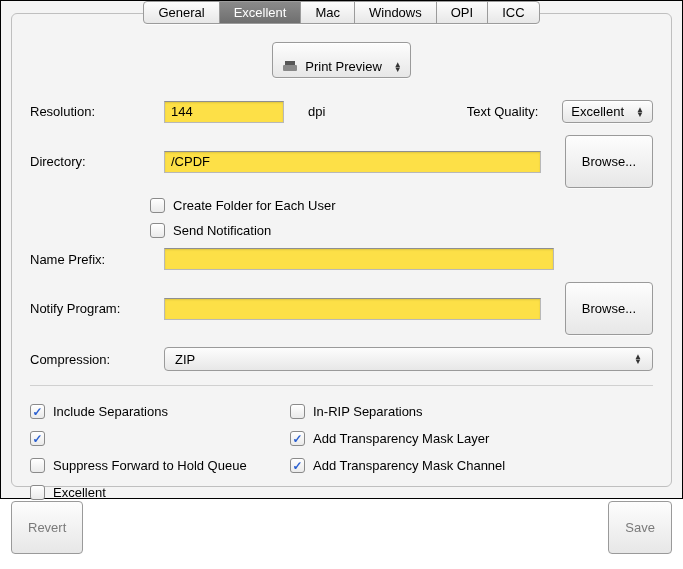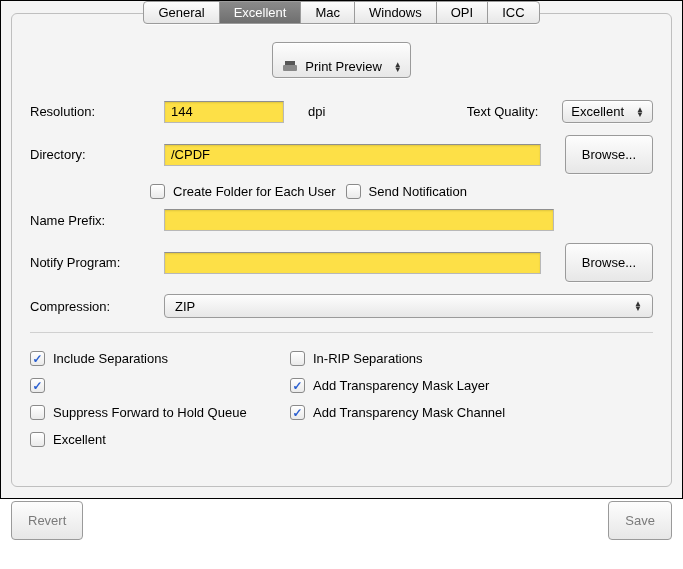--- a/index.html
+++ b/index.html
@@ -85,21 +85,21 @@
   border-radius:0;
   height:22px;
   padding:2px 6px;
   font-size:13px;
   box-shadow: inset 0 1px 2px rgba(0,0,0,.12);
 }
 .btn {
   background: linear-gradient(#fdfdfd,#e7e7e7);
   border:1px solid #9a9a9a;
   border-radius:4px;
-  padding:11px 16px;
+  padding:18px 16px;
   font-size:13px;
   box-shadow: 0 1px 0 rgba(255,255,255,.6);
   cursor:default;
 }
 .select-wide {
   flex:1;
   display:flex;
   justify-content:space-between;
   align-items:center;
   background: linear-gradient(#fdfdfd,#e7e7e7);
@@ -150,21 +150,21 @@
 .printer-icon {
   width:14px; height:12px; display:inline-block; position:relative;
 }
 .printer-icon::before{
   content:""; position:absolute; left:2px; top:0; width:10px; height:4px; background:#555;
 }
 .printer-icon::after{
   content:""; position:absolute; left:0; top:4px; width:14px; height:6px; background:#888; border-radius:1px;
 }
 .spacer { flex:1; }
-.sub-indent { margin-left: 120px; display:flex; gap:10px; margin-top:-2px; margin-bottom:10px;}
+.sub-indent { margin-left: 120px; display:flex; flex-direction:column; gap:10px; margin-top:-2px; margin-bottom:10px;}
 </style>
 </head>
 <body>
 
 <div class="window">
 
   <div class="tabs-rail">
     <div class="tabs">
       <div class="tab">General</div>
       <div class="tab active">Excellent</div>

